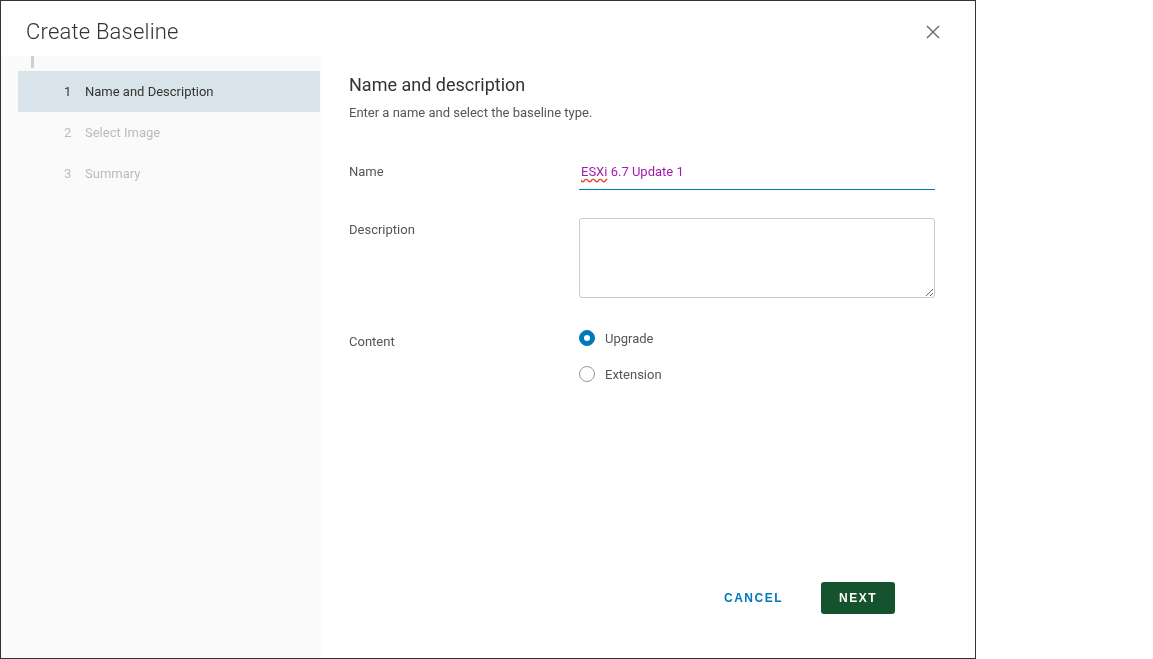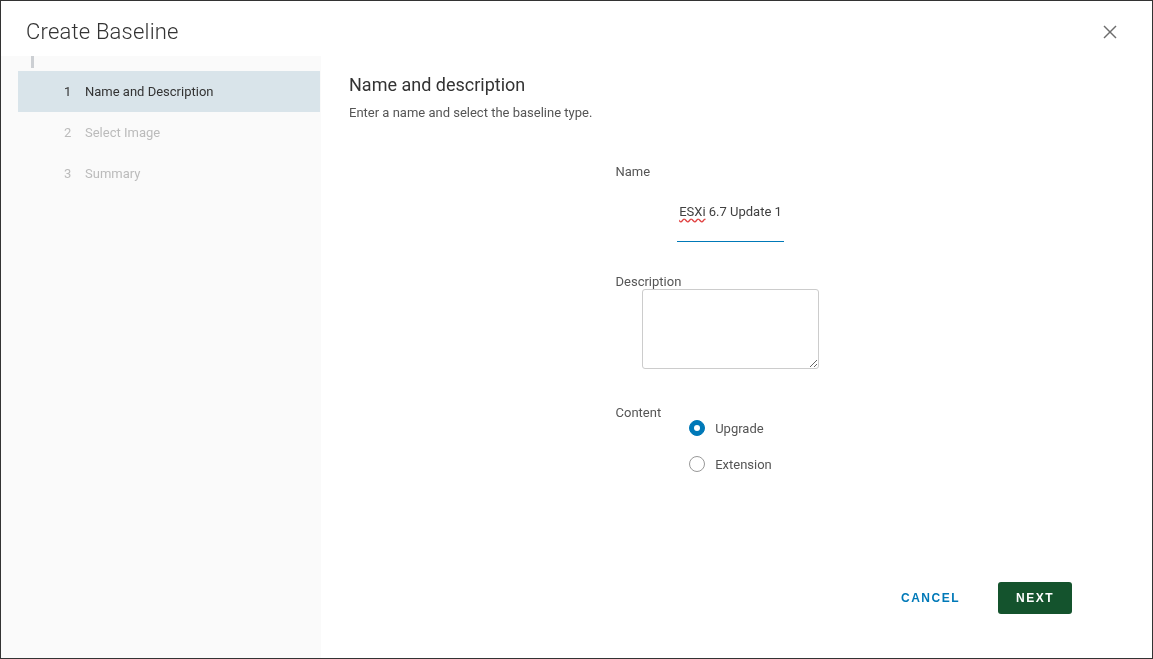--- a/index.html
+++ b/index.html
@@ -8,21 +8,21 @@
       padding: 0;
     }
     body {
       font-family: -apple-system, BlinkMacSystemFont, "Segoe UI", Roboto, "Helvetica Neue", Arial, sans-serif;
       background: #fff;
       width: 1153px;
       height: 659px;
       overflow: hidden;
     }
     .dialog-frame {
-      width: 1153px;
+      width: 976px;
       height: 659px;
       border: 1px solid #333;
       background: #fff;
       display: flex;
       flex-direction: column;
     }
     .dialog-header {
       display: flex;
       align-items: center;
       justify-content: space-between;
@@ -106,43 +106,41 @@
       color: #333;
       margin-bottom: 10px;
     }
     .section-subtitle {
       font-size: 13px;
       color: #555;
       margin-bottom: 40px;
     }
     .form-row {
       display: flex;
-      align-items: center;
+      align-items: flex-start;
       margin-bottom: 28px;
-      flex-direction: column;
     }
     .form-label {
       width: 230px;
       font-size: 13px;
       color: #555;
       padding-top: 4px;
     }
     .form-control-wrap {
       flex: 1;
     }
     .text-input {
       width: 100%;
       border: none;
       border-bottom: 1px solid #0079b8;
       font-size: 13px;
-      padding: 4px 2px 22px 2px;
+      padding: 4px 2px 10px 2px;
       outline: none;
-      color: #404040;
+      color: #a21caf;
       background: transparent;
-      margin-top: 21px;
     }
     .textarea-input {
       width: 100%;
       height: 80px;
       border: 1px solid #ccc;
       border-radius: 3px;
       resize: both;
       font-size: 13px;
       padding: 6px;
       outline: none;

